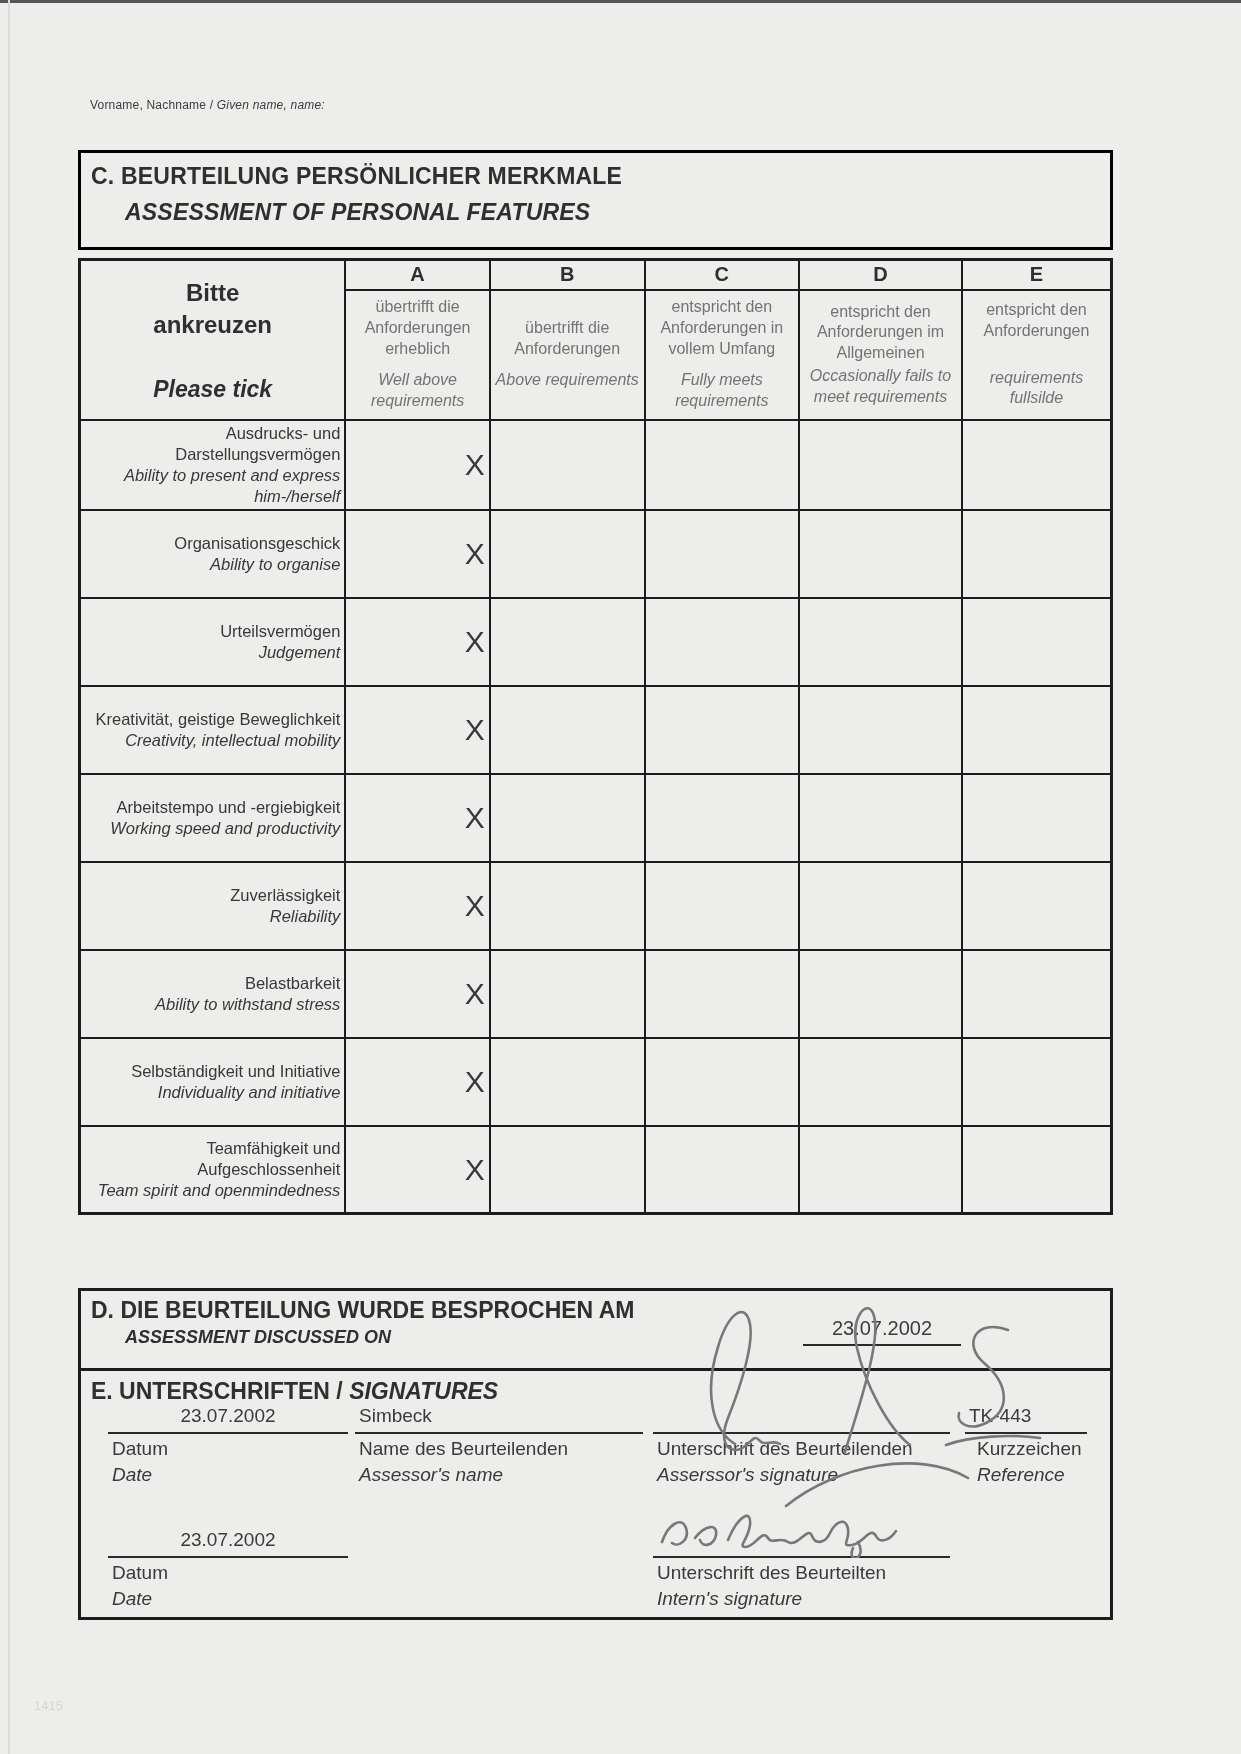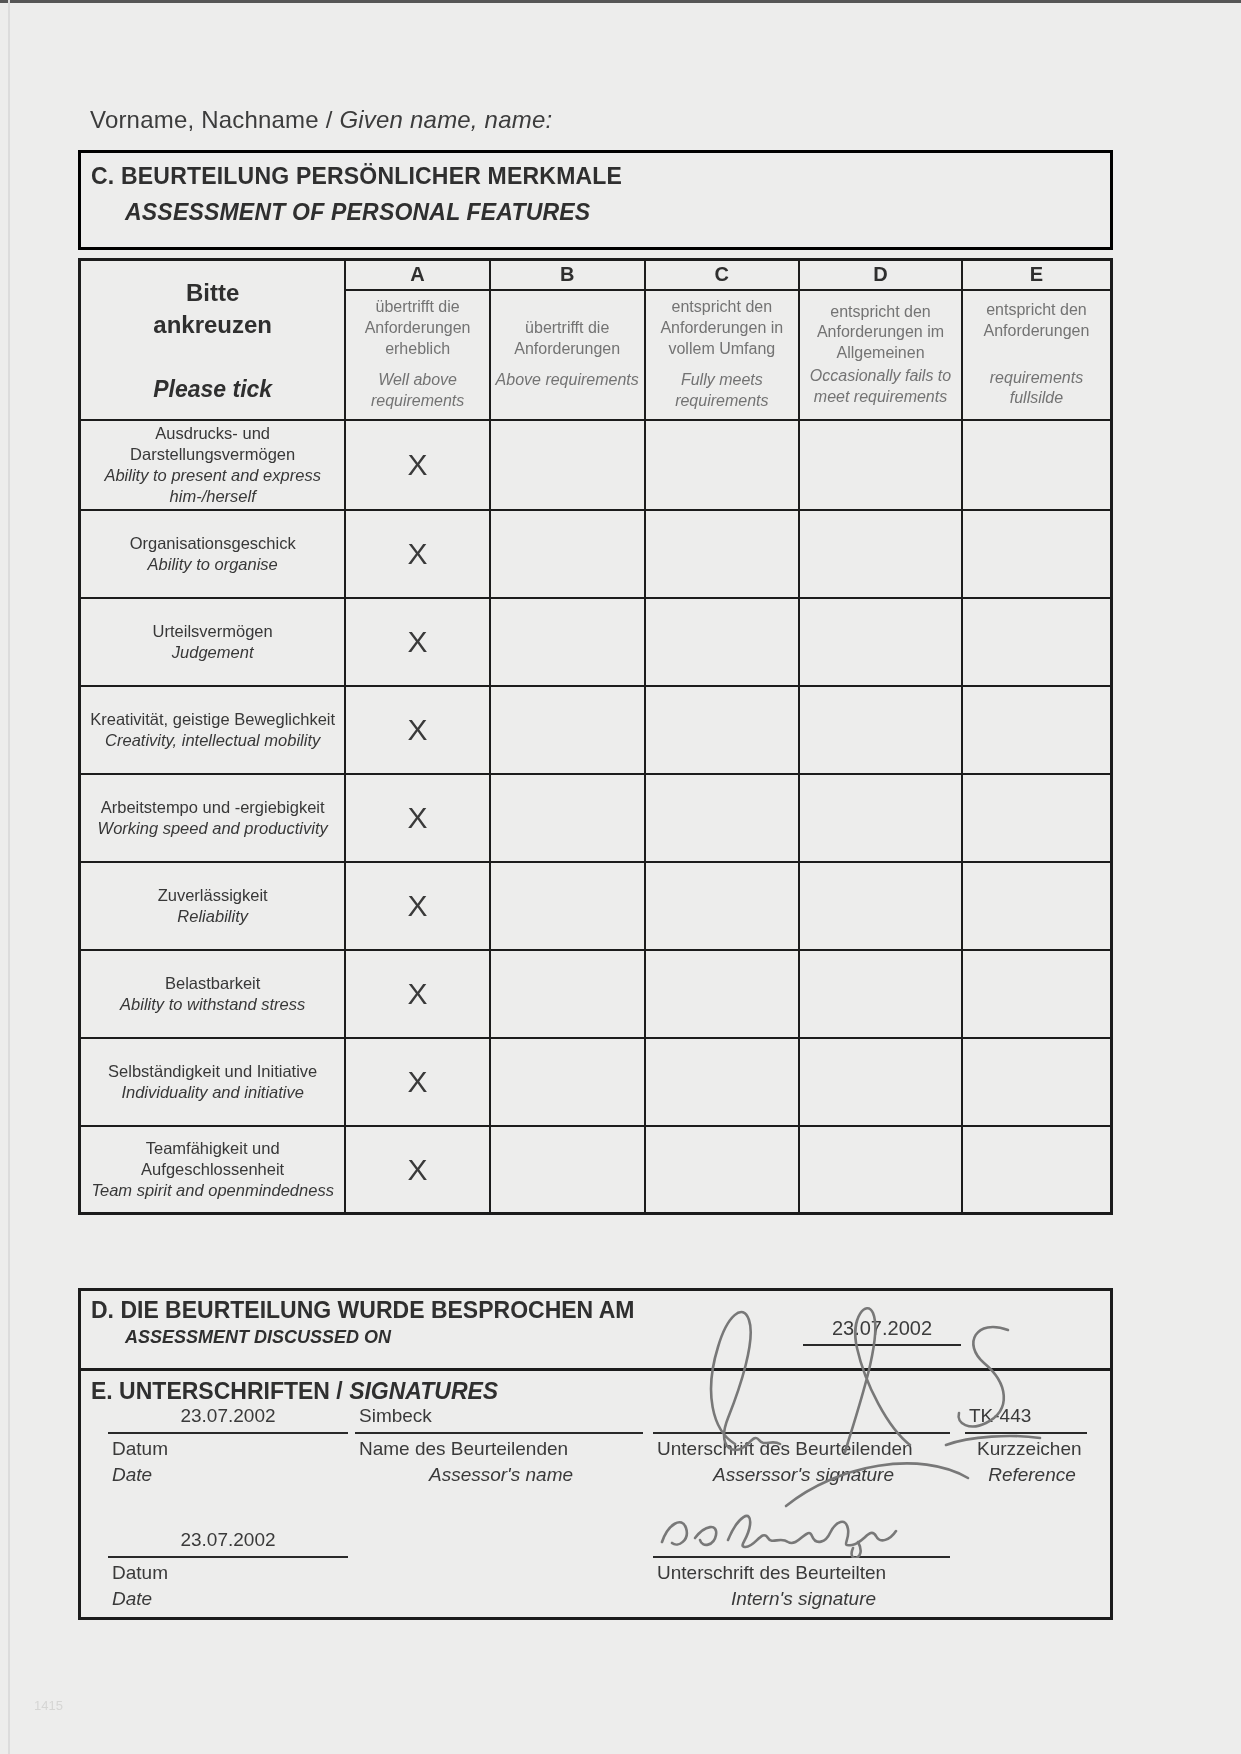--- a/index.html
+++ b/index.html
@@ -6,21 +6,21 @@
   body{
     width:1241px;height:1754px;position:relative;
     background:#ededec;
     font-family:"Liberation Sans", sans-serif;
     color:#2f2f2f;
     -webkit-font-smoothing:antialiased;
   }
   .scan-top-edge{position:absolute;left:0;top:0;width:1241px;height:3px;background:#565656;}
   .scan-left-edge{position:absolute;left:8px;top:0;width:2px;height:1754px;background:#dcdcdc;}
 
-  .name-line{position:absolute;left:90px;top:106px;font-size:24px;color:#3c3c3c;letter-spacing:.2px;}
+  .name-line{position:absolute;left:90px;top:98px;font-size:12px;color:#3c3c3c;letter-spacing:.2px;}
   .name-line .it{font-style:italic;}
 
   .c-box{
     position:absolute;left:78px;top:150px;width:1035px;height:100px;
     border:3px solid #000000;box-sizing:border-box;
     padding:10px 0 0 10px;
   }
   .c-box .t1{font-size:23px;font-weight:bold;letter-spacing:.2px;}
   .c-box .t2{font-size:23px;font-weight:bold;font-style:italic;margin:9px 0 0 34px;letter-spacing:.2px;}
 
@@ -33,21 +33,21 @@
   table.assess{border-width:3px;}
   table.assess td{vertical-align:middle;text-align:center;padding:2px 4px;box-sizing:border-box;}
   td.corner{width:263px;}
   td.colA{width:143px;} td.colB{width:153px;} td.colC{width:153px;} td.colD{width:161px;} td.colE{width:148px;}
   tr.letters td{height:30px;font-size:20px;font-weight:bold;padding:1px;}
   tr.cdesc td{height:130px;font-size:16px;line-height:1.3;color:#737373;}
   tr.cdesc .en{font-style:italic;margin-top:11px;}
   td.corner{font-weight:bold;}
   .tickhead-de{font-size:24px;font-weight:bold;line-height:1.35;white-space:pre-line;}
   .tickhead-en{font-size:23px;font-weight:bold;font-style:italic;margin-top:34px;}
-  tr.crit td{height:88px;}
+  tr.crit td{height:88px;text-align:right;}
   td.rowlabel{font-size:16.5px;line-height:1.28;color:#383838;padding:4px 16px;}
   td.rowlabel .en{font-style:italic;}
   td.tickcell{font-size:30px;color:#3a3a3a;font-weight:400;}
 
   .d-box{
     position:absolute;left:78px;top:1288px;width:1035px;height:80px;
     border:3px solid #1c1c1c;border-bottom:none;box-sizing:border-box;
     padding:6px 0 0 10px;
   }
   .d-box .t1{font-size:23px;font-weight:bold;}
@@ -60,21 +60,21 @@
   .e-box{
     position:absolute;left:78px;top:1368px;width:1035px;height:252px;
     border:3px solid #1c1c1c;box-sizing:border-box;
   }
   .e-box .hdr{font-size:23px;font-weight:bold;padding:7px 0 0 10px;}
   .e-box .hdr .it{font-style:italic;}
   .sig-block{position:absolute;font-size:19px;color:#3a3a3a;}
   .sig-value{padding:0 4px 3px 4px;min-height:24px;}
   .sig-line{border-top:2px solid #2a2a2a;margin-bottom:4px;}
   .sig-block .lde{margin-top:2px;}
-  .sig-block .len{font-style:italic;margin-top:4px;text-align:center;}
+  .sig-block .len{font-style:italic;margin-top:4px;}
   .center{text-align:center;}
   .sig-svg{position:absolute;pointer-events:none;}
   .sig-svg path{fill:none;stroke:#787878;stroke-width:2.6;stroke-linecap:round;}
 
   .page-num{position:absolute;left:34px;top:1698px;font-size:13px;color:#d6d6d4;}
 </style>
 </head>
 <body>
 
 <div class="scan-top-edge"></div>

